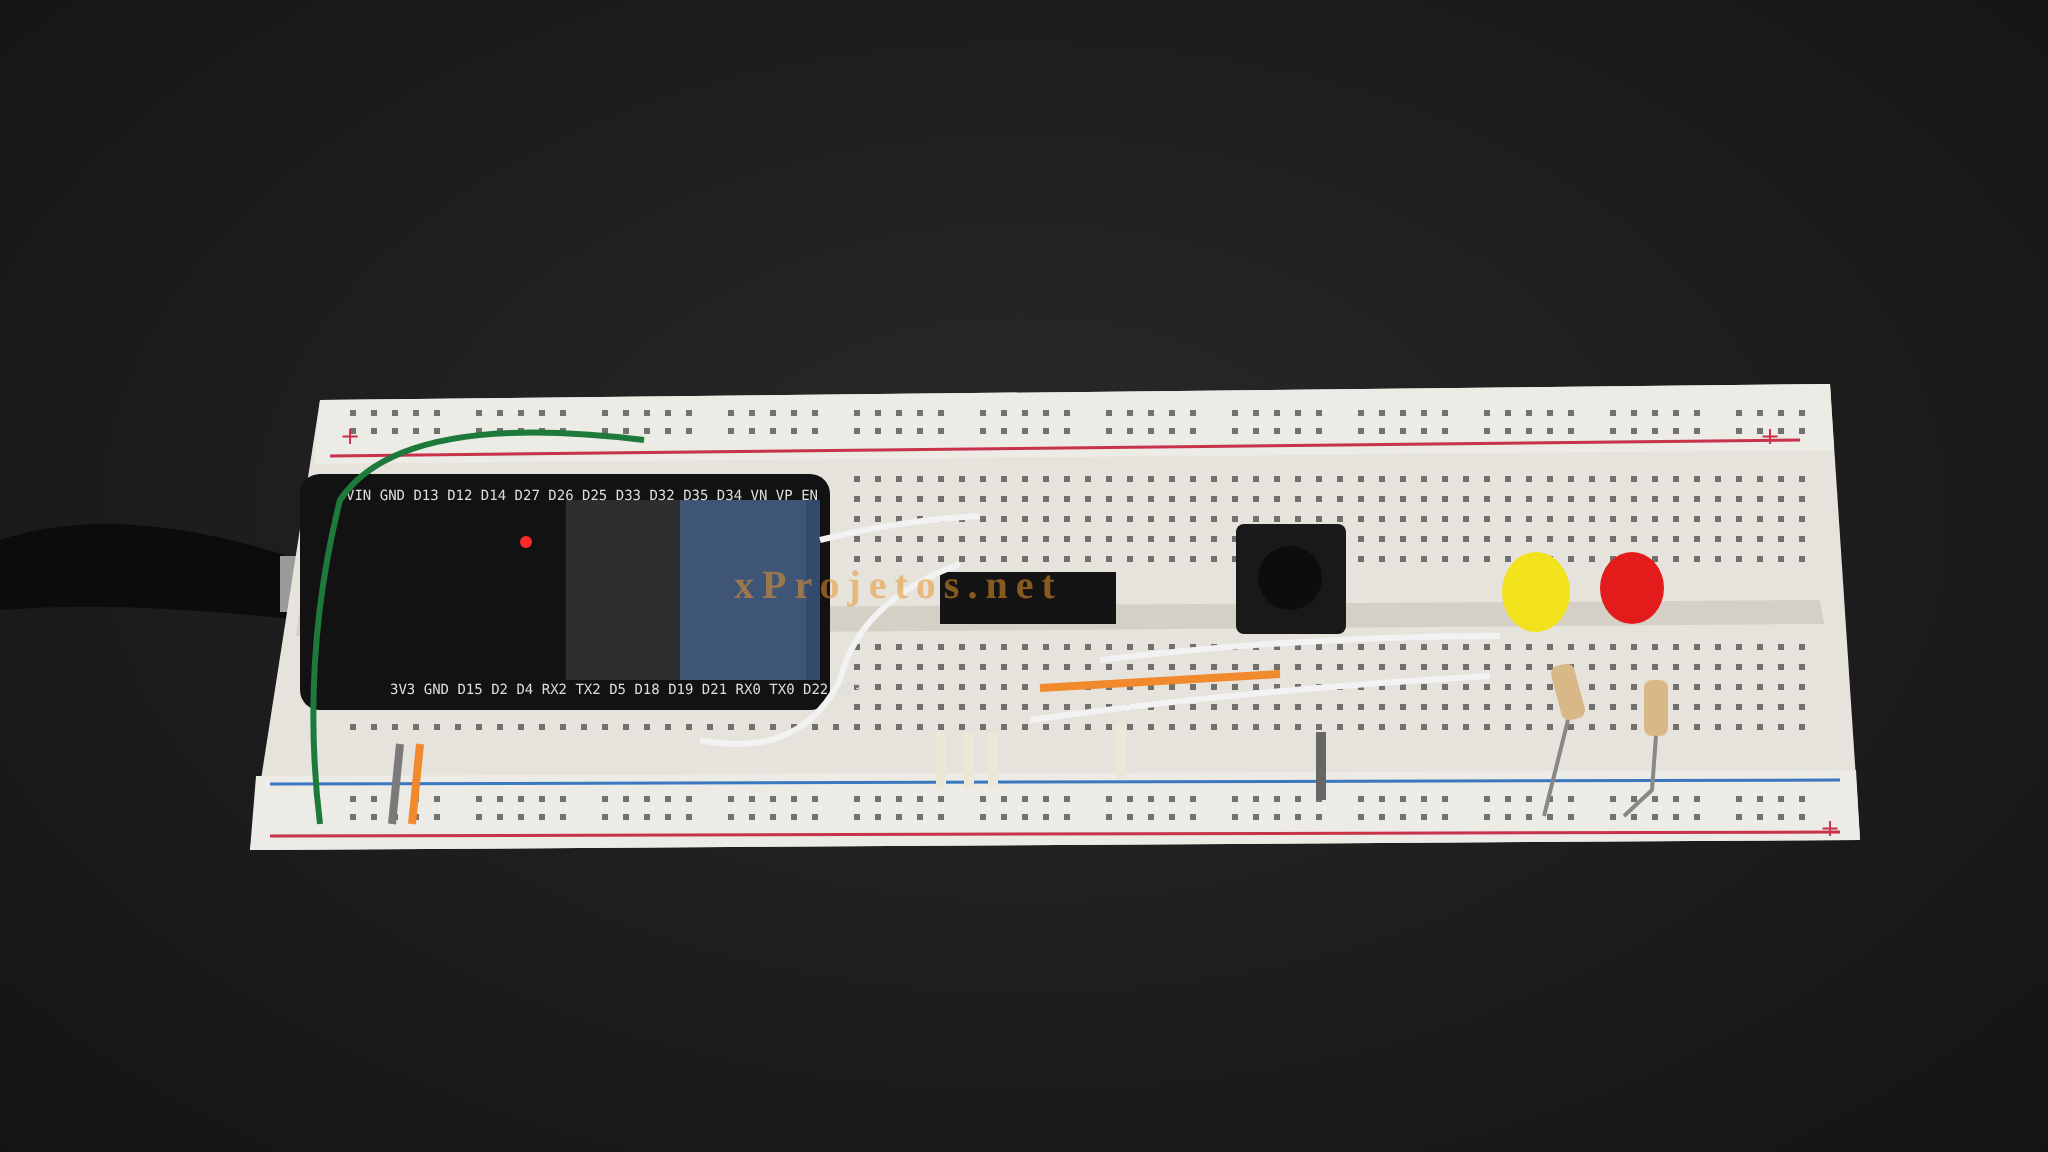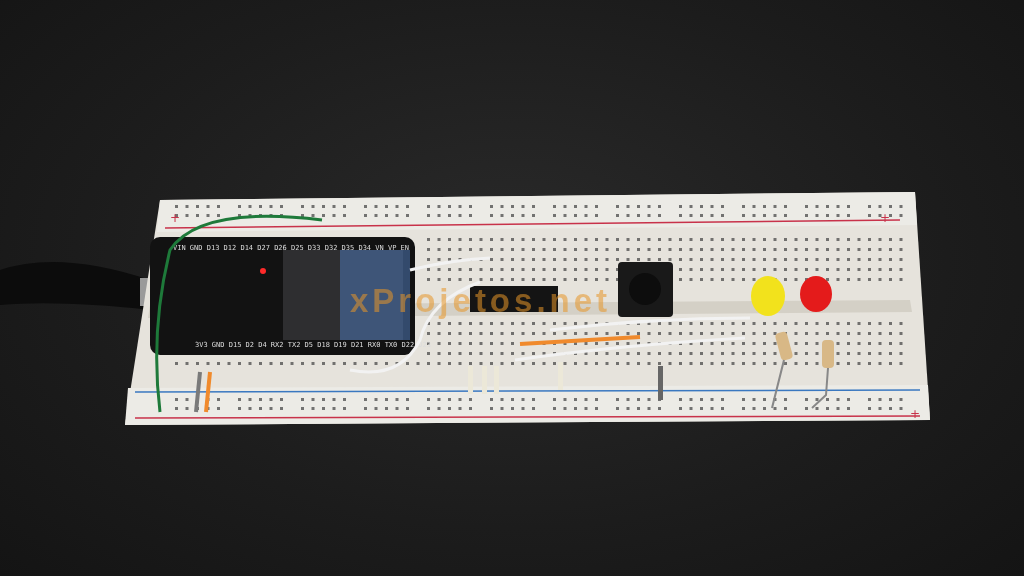--- a/index.html
+++ b/index.html
@@ -1,19 +1,19 @@
 <!DOCTYPE html>
 <html><head>
 <meta charset="utf-8">
 <style>
   html,body{margin:0;padding:0;}
   body{width:1024px;height:576px;overflow:hidden;background:#1b1b1b;position:relative;font-family:"DejaVu Sans",sans-serif;}
   .scene{position:absolute;inset:0;background:radial-gradient(ellipse at 50% 45%,#2a2a2a 0%,#1c1c1c 60%,#141414 100%);}
   .board{position:absolute;left:0;top:0;width:1024px;height:576px;}
-  .watermark{position:absolute;left:350px;top:282px;font-family:Liberation Sans, sans-serif;font-weight:bold;font-size:33px;color:rgba(230,150,40,0.55);letter-spacing:4px;}
+  .watermark{position:absolute;left:367px;top:282px;font-family:Liberation Serif, serif;font-weight:bold;font-size:20px;color:rgba(230,150,40,0.55);letter-spacing:4px;}
   .pinlabel{font-family:"DejaVu Sans Mono",monospace;font-size:7px;fill:#ddd;}
 </style>
 </head>
 <body>
 
 <div class="scene"></div>
 
 <svg class="board" viewBox="0 0 1024 576" xmlns="http://www.w3.org/2000/svg">
 
   <path d="M0 270 Q60 250 150 280 L150 310 Q60 300 0 305 Z" fill="#0c0c0c"></path>

